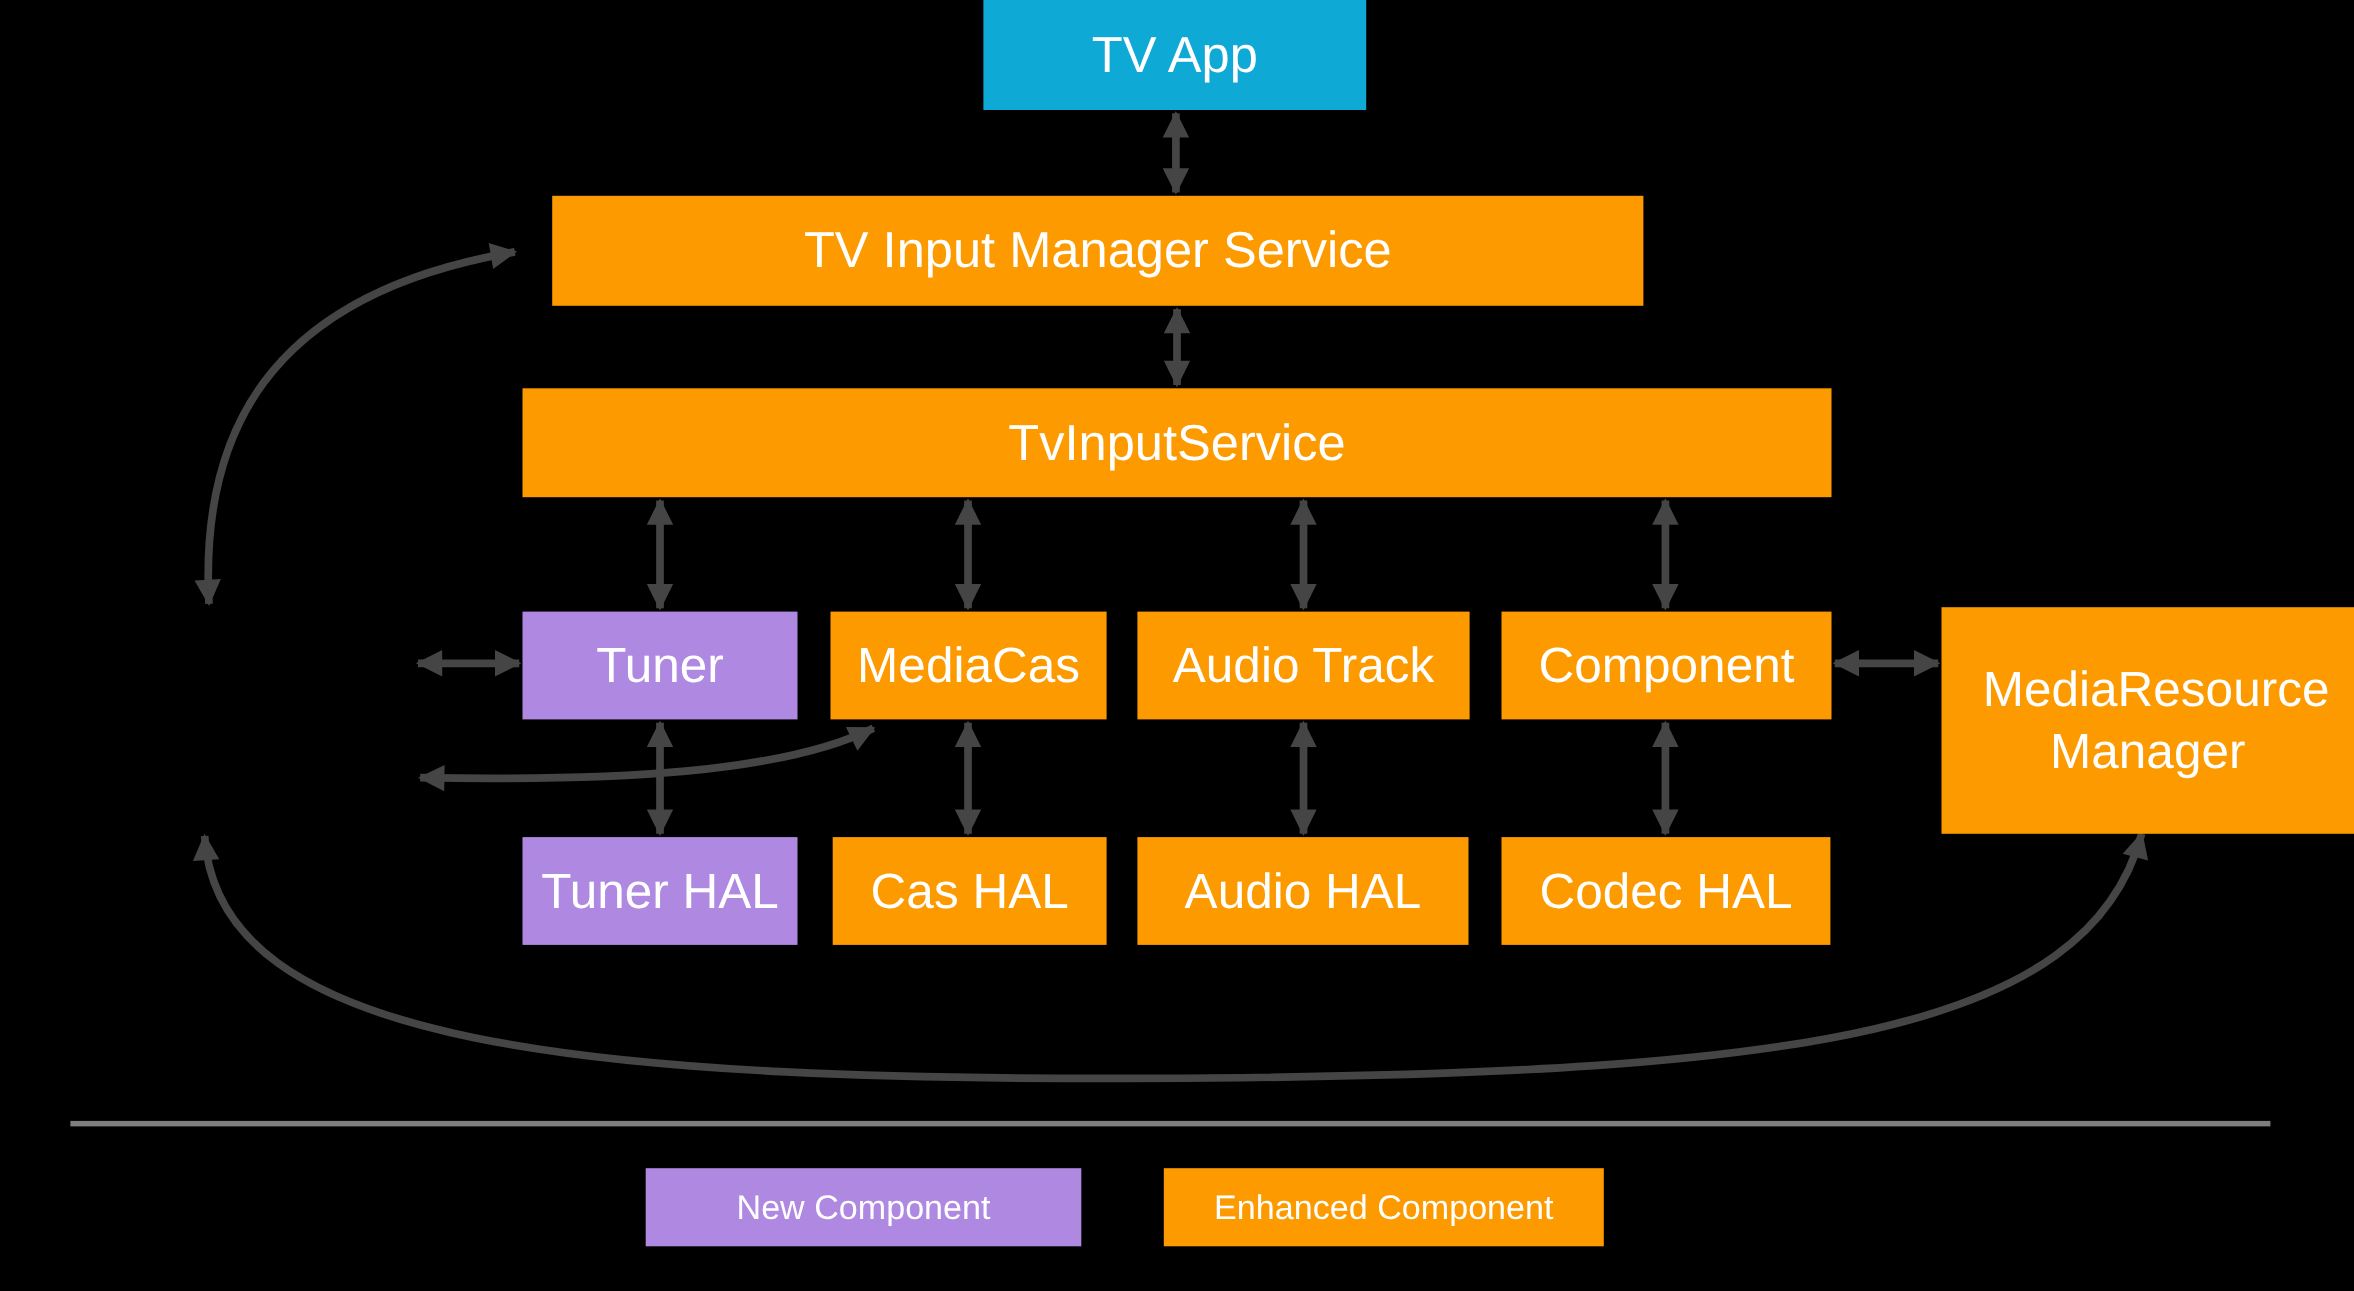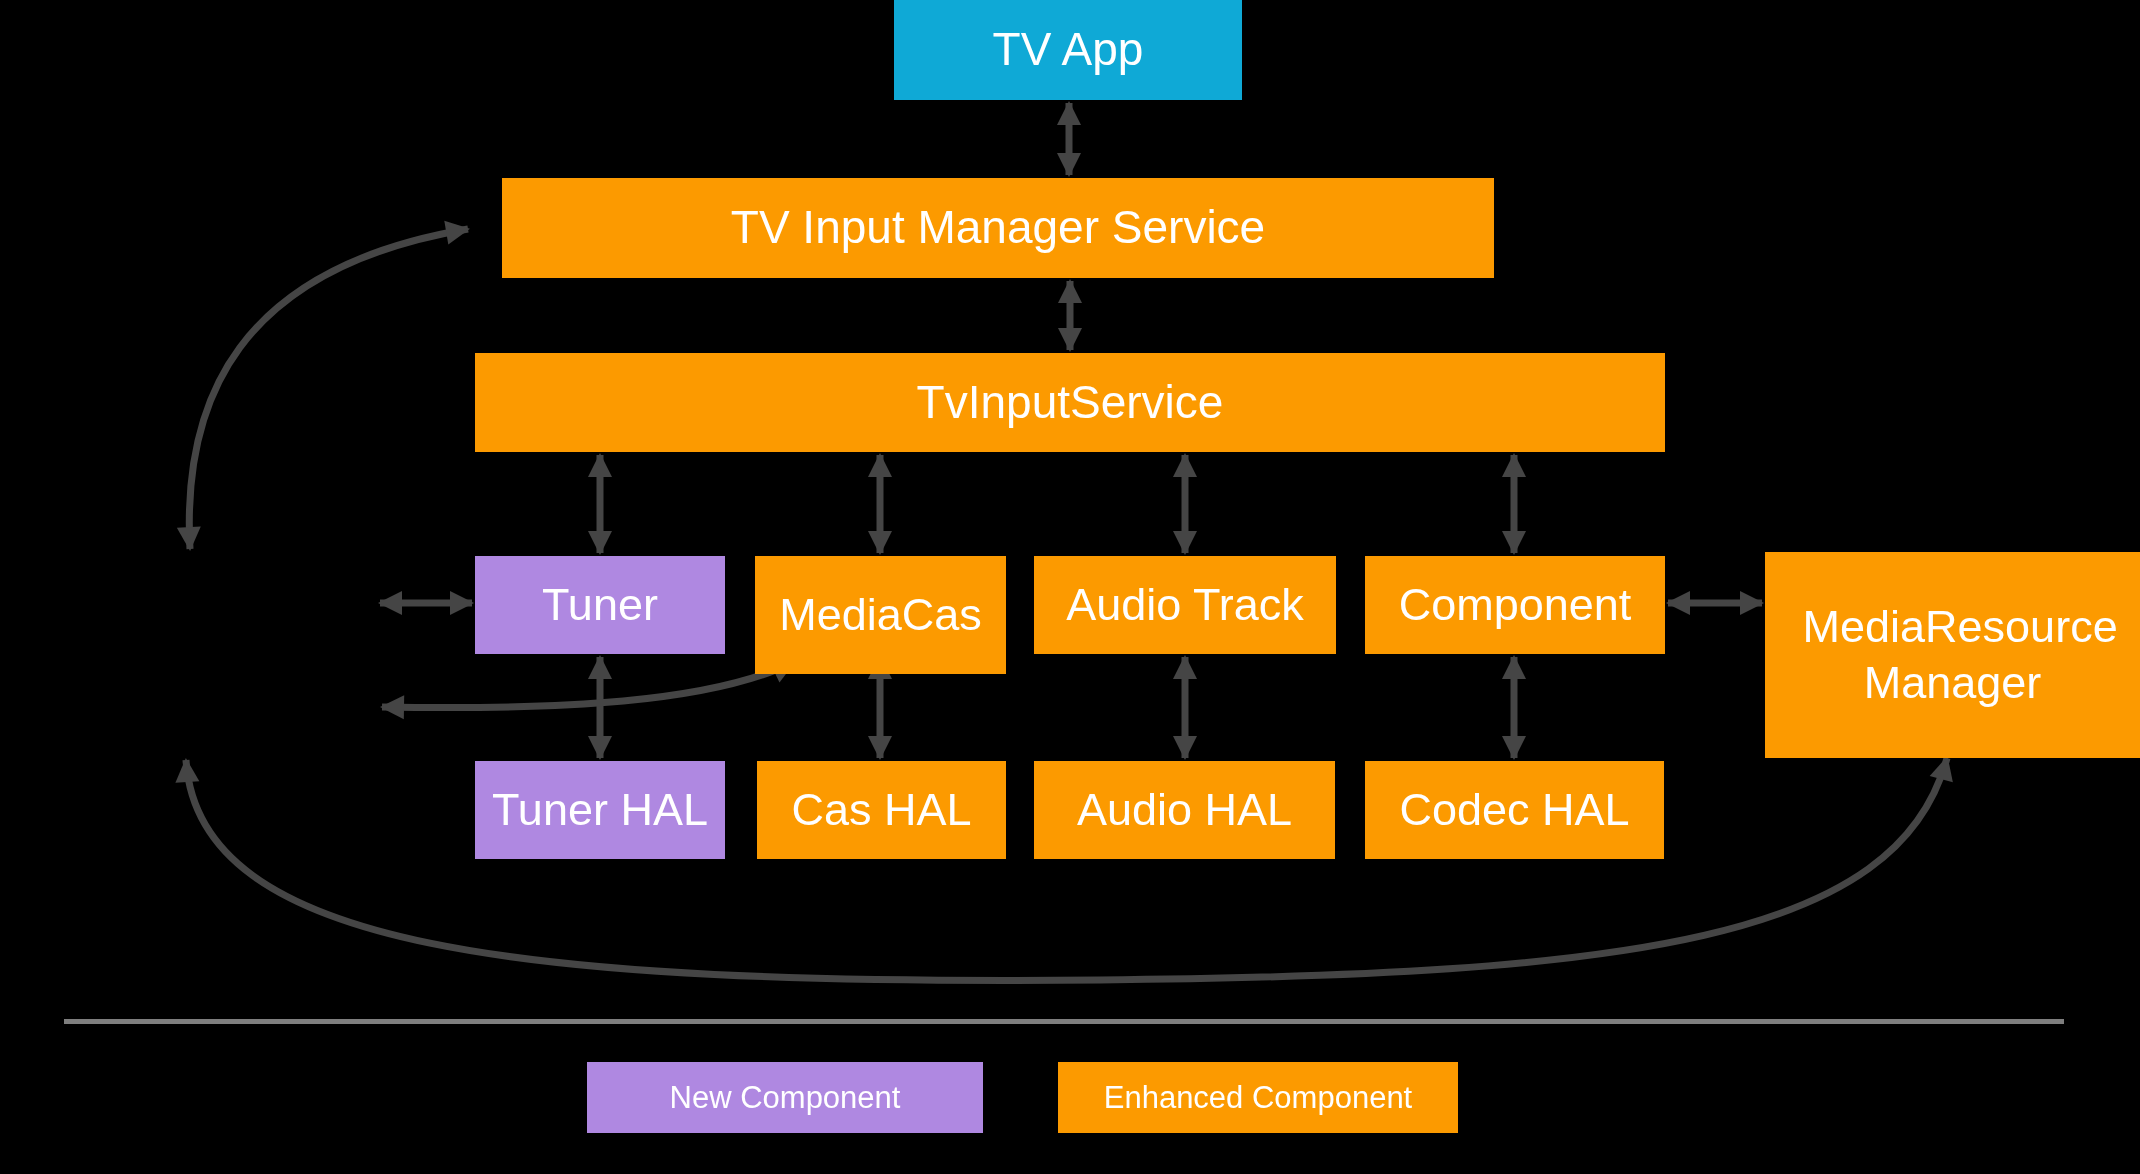--- a/index.html
+++ b/index.html
@@ -91,21 +91,21 @@
   </div>
 
   <div class="node orange big" style="left:475px;top:353px;width:1190px;height:99px;">
     <span>TvInputService</span>
   </div>
 
   <div class="node purple" style="left:475px;top:556px;width:250px;height:98px;">
     <span>Tuner</span>
   </div>
 
-  <div class="node orange" style="left:755px;top:556px;width:251px;height:118px;">
+  <div class="node orange" style="left:755px;top:556px;width:251px;height:98px;">
     <span>MediaCas</span>
   </div>
 
   <div class="node orange" style="left:1034px;top:556px;width:302px;height:98px;">
     <span>Audio Track</span>
   </div>
 
   <div class="node orange" style="left:1365px;top:556px;width:300px;height:98px;">
     <span>Component</span>
   </div>

